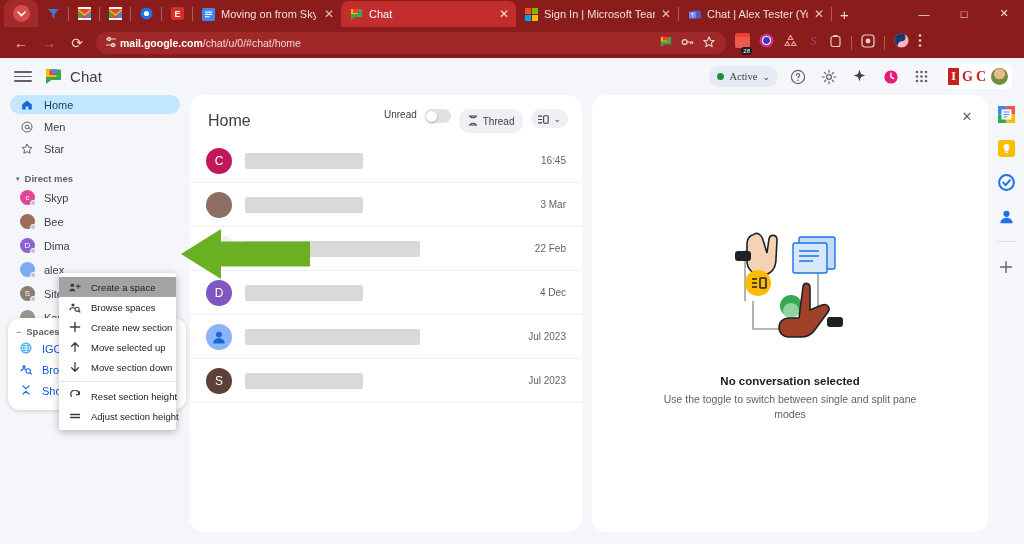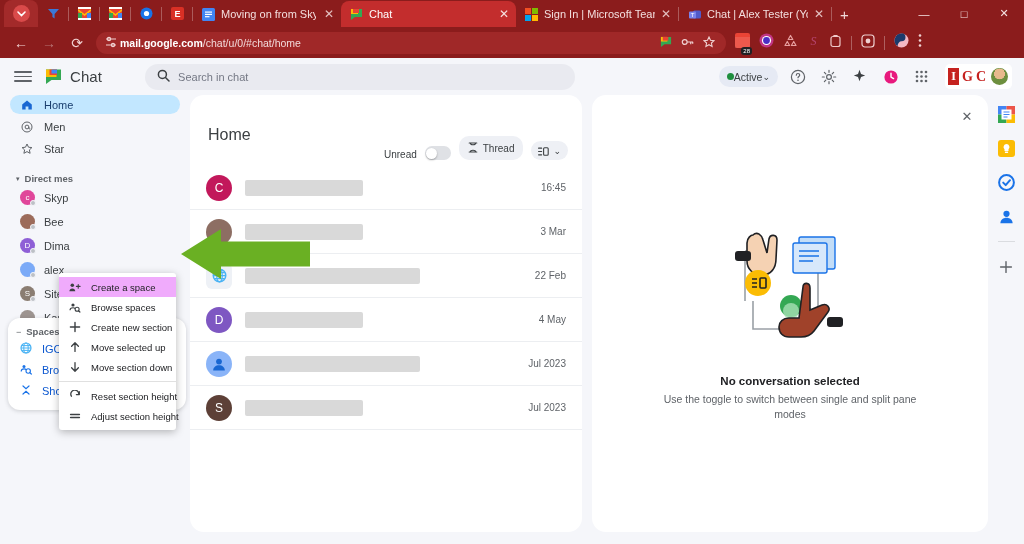--- a/index.html
+++ b/index.html
@@ -74,21 +74,21 @@
   .searchwrap { margin-left:43px; width:430px; }
   .searchbox {
     height:26px; background:#e9eaf0; border-radius:13px; display:flex; align-items:center;
     gap:8px; padding: 0 12px;
   }
   .searchbox .ph { font-size:11px; color:#747884; }
 
   .hdr-right { margin-left:auto; display:flex; align-items:center; gap:9px; padding-right:4px; }
   .active-chip {
     height:21px; background:#e6eaf4; border-radius:11px; display:flex; align-items:center;
-    padding: 0 8px; font-size:10.5px; color:#3c4043;
+    gap:5px; padding: 0 8px; font-size:10.5px; color:#3c4043;font-family:Liberation Serif, serif;
   }
   .dot-green { width:7px; height:7px; border-radius:50%; background:#1e8e3e; }
   .hdr-icon { width:22px; height:22px; display:flex; align-items:center; justify-content:center; color:#5f6368; }
   .igc-box {
     height:25px; background:#fff; border-radius:5px; display:flex; align-items:center;
     gap:3px; padding: 0 4px 0 3px; margin-left:3px;
   }
   .igc-i { width:11px; height:17px; background:#c5221f; display:flex; align-items:center; justify-content:center;
            color:#fff; font-weight:700; font-size:12px; font-family:"Liberation Serif",serif; }
   .igc-l { font-family:"Liberation Serif",serif; color:#c5221f; font-size:14px; font-weight:600; }
@@ -131,32 +131,32 @@
   .grip { position:absolute; right:10px; top:9px; width:1.5px; height:8px; background:#9aa0a6; }
   .space-item { height:19px; display:flex; align-items:center; gap:10px; padding: 0 12px; margin-bottom:2px; }
   .space-item .si-label { font-size:11px; color:#0b57d0; }
 
   
   .ctxmenu {
     position:absolute; left:59px; top:178px; width:117px; background:#fff; border-radius:3px;
     box-shadow: 0 2px 8px rgba(0,0,0,.28); padding: 4px 0; z-index:40;
   }
   .ctx-item { height:20px; display:flex; align-items:center; gap:10px; padding: 0 10px; }
-  .ctx-item.hl { background:#f0abfc; }
+  .ctx-item.hl { background:#a3a3a3; }
   .ctx-item .ci-icon { width:12px; height:12px; display:flex; align-items:center; justify-content:center;
                        color:#3c4043; flex:0 0 12px; }
   .ctx-item .ci-label { font-size:9.5px; color:#202124; white-space:nowrap; }
   .ctx-sep { height:1px; background:#e0e0e0; margin: 4px 0; }
 
   
   .listpanel { width:392px; background:#fff; border-radius:14px; padding: 10px 0 0;
                position:relative; overflow:hidden; }
   .lp-head { display:flex; align-items:center; padding: 4px 14px 0 18px; }
   .lp-title { font-size:16px; color:#3c4043; }
-  .lp-ctrls { margin-left:auto; display:flex; align-items:flex-end; gap:8px;margin-top:27px; }
+  .lp-ctrls { margin-left:auto; display:flex; align-items:flex-start; gap:8px; }
   .unread-lbl { font-size:10px; color:#3c4043; }
   .toggle { width:26px; height:14px; border-radius:7px; background:#dfe1e5; position:relative; }
   .toggle .knob { position:absolute; left:1.5px; top:1.5px; width:11px; height:11px; border-radius:50%;
                   background:#fff; box-shadow:0 1px 2px rgba(0,0,0,.3); }
   .pill { height:24px; border-radius:10px; background:#eef0f5; display:flex; align-items:center;
           gap:5px; padding: 0 9px; font-size:10px; color:#3c4043; }
   .pill2 { height:19px; border-radius:10px; background:#eef0f5; display:flex; align-items:center;
            gap:4px; padding: 0 7px; color:#3c4043; }
 
   .rows { margin-top:6px; }
@@ -405,31 +405,20 @@
       <div class="chat-logo">
         <svg width="19" height="19" viewBox="0 0 19 19">
             <path d="M2 2.5h15v10.5H7.5L2 17z" fill="#34a853"></path>
             <path d="M2 2.5h10.5v7.5H2z" fill="#fbbc04"></path>
             <path d="M5.5 2.5h7.5v5.5H5.5z" fill="#ea4335"></path>
             <path d="M7.5 2.5h5.5v4H7.5z" fill="#4285f4"></path>
           </svg>
       </div>
       <div class="brand">Chat</div>
 
-      <div class="searchwrap">
-        <div class="searchbox">
-          <span>
-            <svg width="13" height="13" viewBox="0 0 13 13">
-                <circle cx="5.4" cy="5.4" r="4" fill="none" stroke="#3c4043" stroke-width="1.5"></circle>
-                <path d="M8.5 8.5L12 12" stroke="#3c4043" stroke-width="1.5" stroke-linecap="round"></path>
-              </svg>
-          </span>
-          <span class="ph">Search in chat</span>
-        </div>
-      </div>
 
       <div class="hdr-right">
         <div class="active-chip">
           <span class="dot-green"></span>
           <span>Active</span>
           <span style="font-size:9px;">⌄</span>
         </div>
         <div class="hdr-icon">
           <svg width="16" height="16" viewBox="0 0 16 16">
               <circle cx="8" cy="8" r="6.6" fill="none" stroke="#5f6368" stroke-width="1.2"></circle>
@@ -702,21 +691,21 @@
                   <ellipse cx="6" cy="6" rx="2.2" ry="5" fill="none" stroke="#4ab3f4" stroke-width="1"></ellipse>
                   <path d="M1 6h10M1.8 3.6h8.4M1.8 8.4h8.4" stroke="#4ab3f4" stroke-width="1"></path>
                 </svg>
             </span>
             <span class="redact" style="width:175px;"></span>
             <span class="row-time">22 Feb</span>
           </div>
           <div class="row">
             <span class="avatar" style="background:#7e57c2;">D</span>
             <span class="redact" style="width:118px;"></span>
-            <span class="row-time">4 May</span>
+            <span class="row-time">4 Dec</span>
           </div>
           <div class="row">
             <span class="avatar" style="background:#8ab4f8;">
               <svg width="16" height="16" viewBox="0 0 16 16">
                   <circle cx="8" cy="5.6" r="2.9" fill="#1967d2"></circle>
                   <path d="M2.2 14.5c0-3.2 2.6-5.2 5.8-5.2s5.8 2 5.8 5.2z" fill="#1967d2"></path>
                 </svg>
             </span>
             <span class="redact" style="width:175px;"></span>
             <span class="row-time">Jul 2023</span>

